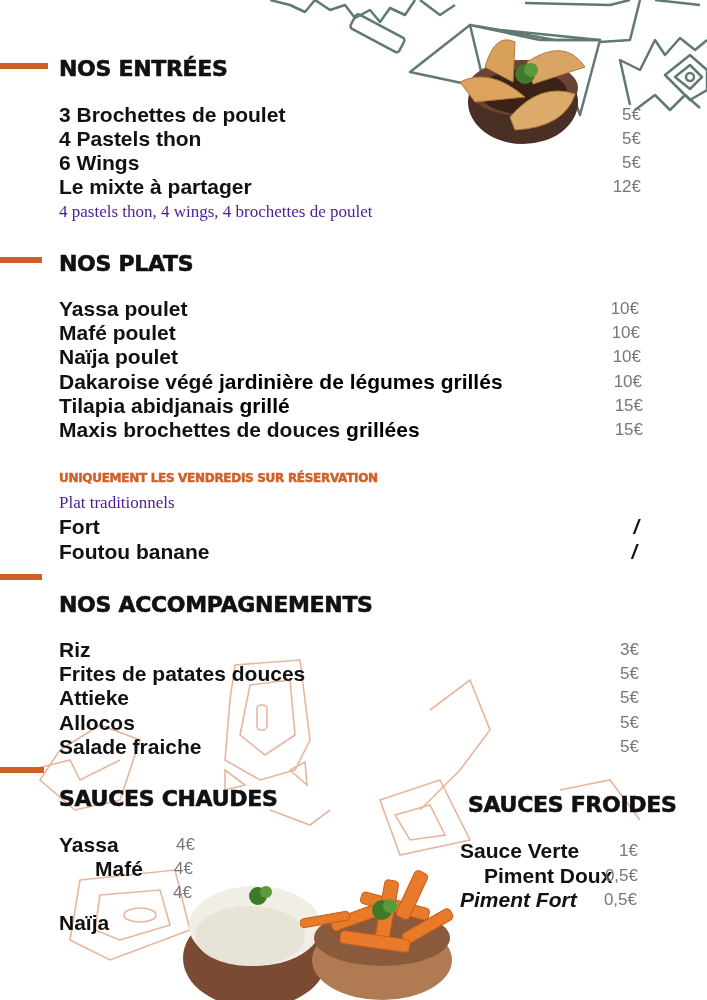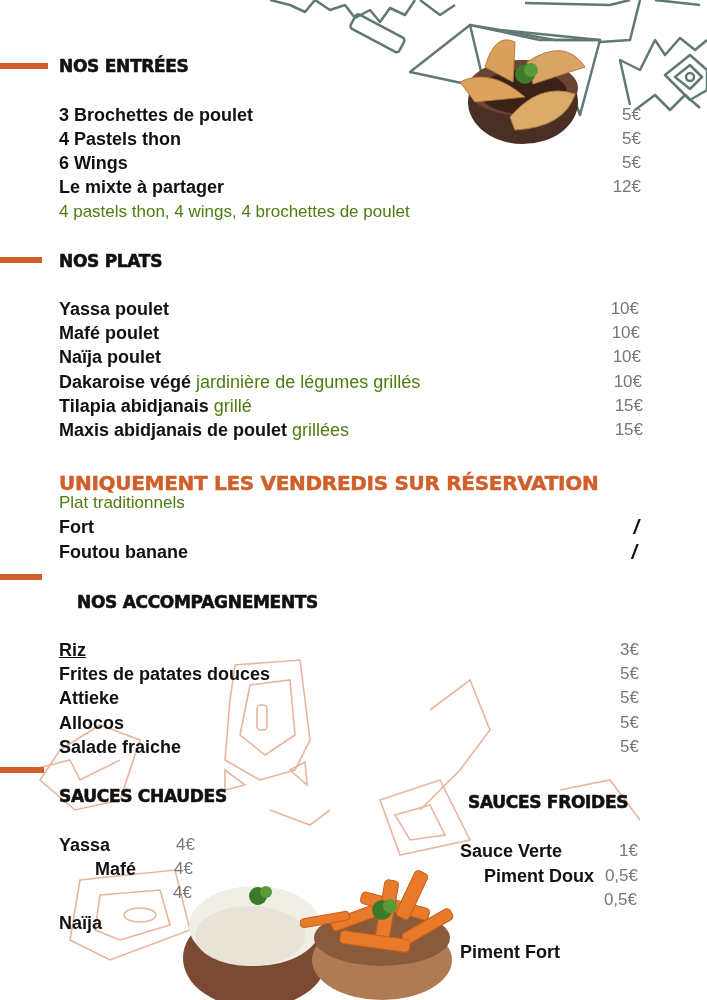--- a/index.html
+++ b/index.html
@@ -7,31 +7,31 @@
       width: 707px; height: 1000px; position: relative; overflow: hidden;
       background: #ffffff;
       font-family: "DejaVu Sans", sans-serif;
       color: #111111;
     }
     .deco { position: absolute; pointer-events: none; }
     .bar { position: absolute; left: 0; height: 6px; background: #d0602a; }
     .heading {
       position: absolute; left: 59px;
       font-family: "DejaVu Sans", sans-serif; font-weight: 900;
-      font-size: 17px; letter-spacing: -0.3px; color: #111;
+      font-size: 22px; letter-spacing: -0.3px; color: #111;
       -webkit-text-stroke: 0.6px #111;
     }
-    .heading.orange { color: #d0602a; -webkit-text-stroke: 0.5px #d0602a; font-size: 20px; }
+    .heading.orange { color: #d0602a; -webkit-text-stroke: 0.5px #d0602a; font-size: 12px; }
     .row {
       position: absolute; left: 59px; height: 24px; line-height: 24px;
-      font-family: "Liberation Sans", sans-serif; font-size: 18px;
+      font-family: "Liberation Sans", sans-serif; font-size: 21px;
     }
     .name { font-weight: bold; color: #111; }
-    .desc { font-weight: normal; color: #4d7c0f; }
-    .sub { position: absolute; left: 59px; font-family: Liberation Sans, sans-serif; font-size: 17px; color: #4d7c0f; line-height: 24px; }
+    .desc { font-weight: bold; color: #000000; }
+    .sub { position: absolute; left: 59px; font-family: Liberation Serif, serif; font-size: 17px; color: #4c1d95; line-height: 24px; }
     .price {
       position: absolute; height: 24px; line-height: 24px; text-align: right;
       font-family: "Liberation Sans", sans-serif; font-size: 17px; color: #777;
       font-weight: normal;
     }
     .slash { font-weight: bold; color: #111; font-size: 20px; font-style: italic; }
     .food { position: absolute; }
   </style>
 </head>
 <body>
@@ -136,34 +136,34 @@
 <div class="row" style="top:297px;"><span class="name">Yassa poulet</span><span class="desc"></span></div>
 <div class="price" style="top:297px;right:68px;">10€</div>
 <div class="row" style="top:321px;"><span class="name">Mafé poulet</span><span class="desc"></span></div>
 <div class="price" style="top:321px;right:67px;">10€</div>
 <div class="row" style="top:345px;"><span class="name">Naïja poulet</span><span class="desc"></span></div>
 <div class="price" style="top:345px;right:66px;">10€</div>
 <div class="row" style="top:370px;"><span class="name">Dakaroise végé</span><span class="desc"> jardinière de légumes grillés</span></div>
 <div class="price" style="top:370px;right:65px;">10€</div>
 <div class="row" style="top:394px;"><span class="name">Tilapia abidjanais</span><span class="desc"> grillé</span></div>
 <div class="price" style="top:394px;right:64px;">15€</div>
-<div class="row" style="top:418px;"><span class="name">Maxis abidjanais de poulet</span><span class="desc"> grillées</span></div>
+<div class="row" style="top:418px;"><span class="name">Maxis brochettes de douces</span><span class="desc"> grillées</span></div>
 <div class="price" style="top:418px;right:64px;">15€</div>
 
 <div class="heading orange" style="top:471px;">UNIQUEMENT LES VENDREDIS SUR RÉSERVATION</div>
 <div class="sub" style="top:491px;">Plat traditionnels</div>
 <div class="row" style="top:515px;"><span class="name">Fort</span></div>
 <div class="price slash" style="top:515px;right:68px;">/</div>
 <div class="row" style="top:540px;"><span class="name">Foutou banane</span></div>
 <div class="price slash" style="top:540px;right:70px;">/</div>
 
 <div class="bar" style="top:574px;width:42px;"></div>
-<div class="heading" style="top:592px;margin-left:18px;">NOS ACCOMPAGNEMENTS</div>
+<div class="heading" style="top:592px;">NOS ACCOMPAGNEMENTS</div>
 
-<div class="row" style="top:638px;text-decoration:underline;"><span class="name">Riz</span></div>
+<div class="row" style="top:638px;"><span class="name">Riz</span></div>
 <div class="price" style="top:638px;right:68px;">3€</div>
 <div class="row" style="top:662px;"><span class="name">Frites de patates douces</span></div>
 <div class="price" style="top:662px;right:68px;">5€</div>
 <div class="row" style="top:686px;"><span class="name">Attieke</span></div>
 <div class="price" style="top:686px;right:68px;">5€</div>
 <div class="row" style="top:711px;"><span class="name">Allocos</span></div>
 <div class="price" style="top:711px;right:68px;">5€</div>
 <div class="row" style="top:735px;"><span class="name">Salade fraiche</span></div>
 <div class="price" style="top:735px;right:68px;">5€</div>
 
@@ -176,14 +176,14 @@
 <div class="price" style="top:857px;left:174px;text-align:left;">4€</div>
 <div class="row" style="top:911px;"><span class="name">Naïja</span></div>
 <div class="price" style="top:881px;left:173px;text-align:left;">4€</div>
 
 <div class="heading" style="top:792px;left:468px;">SAUCES FROIDES</div>
 
 <div class="row" style="top:839px;left:460px;"><span class="name">Sauce Verte</span></div>
 <div class="price" style="top:839px;right:69px;">1€</div>
 <div class="row" style="top:864px;left:460px;margin-left:24px;"><span class="name">Piment Doux</span></div>
 <div class="price" style="top:864px;right:69px;">0,5€</div>
-<div class="row" style="top:940px;left:460px;"><span class="name">Piment Fort</span></div>
+<div class="row" style="top:888px;left:460px;font-style:italic;"><span class="name">Piment Fort</span></div>
 <div class="price" style="top:888px;right:70px;">0,5€</div>
 
 </body></html>

